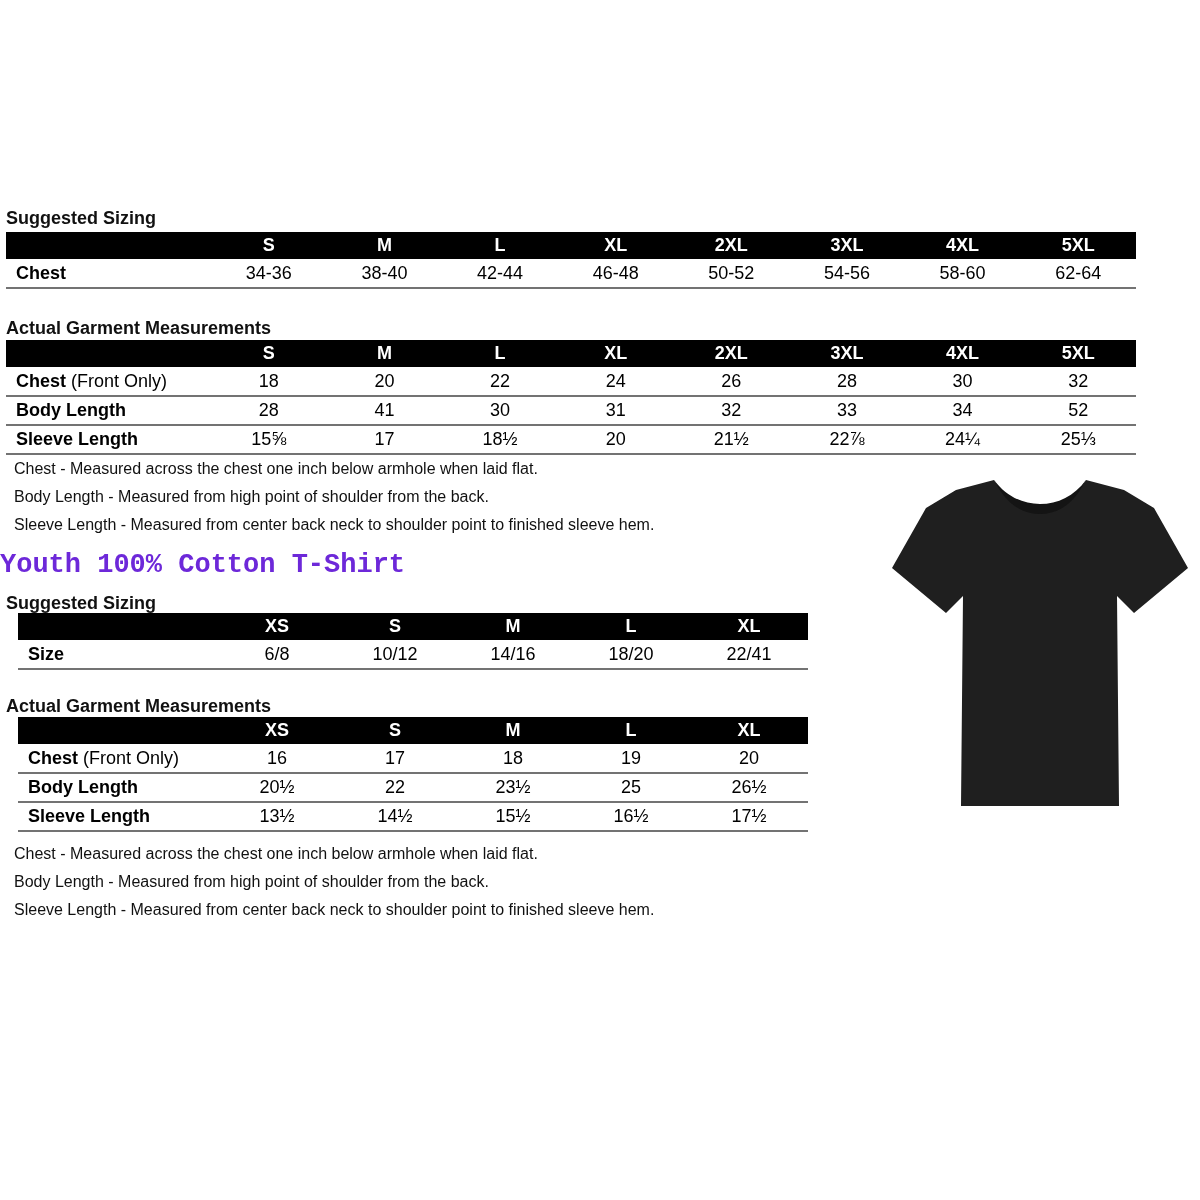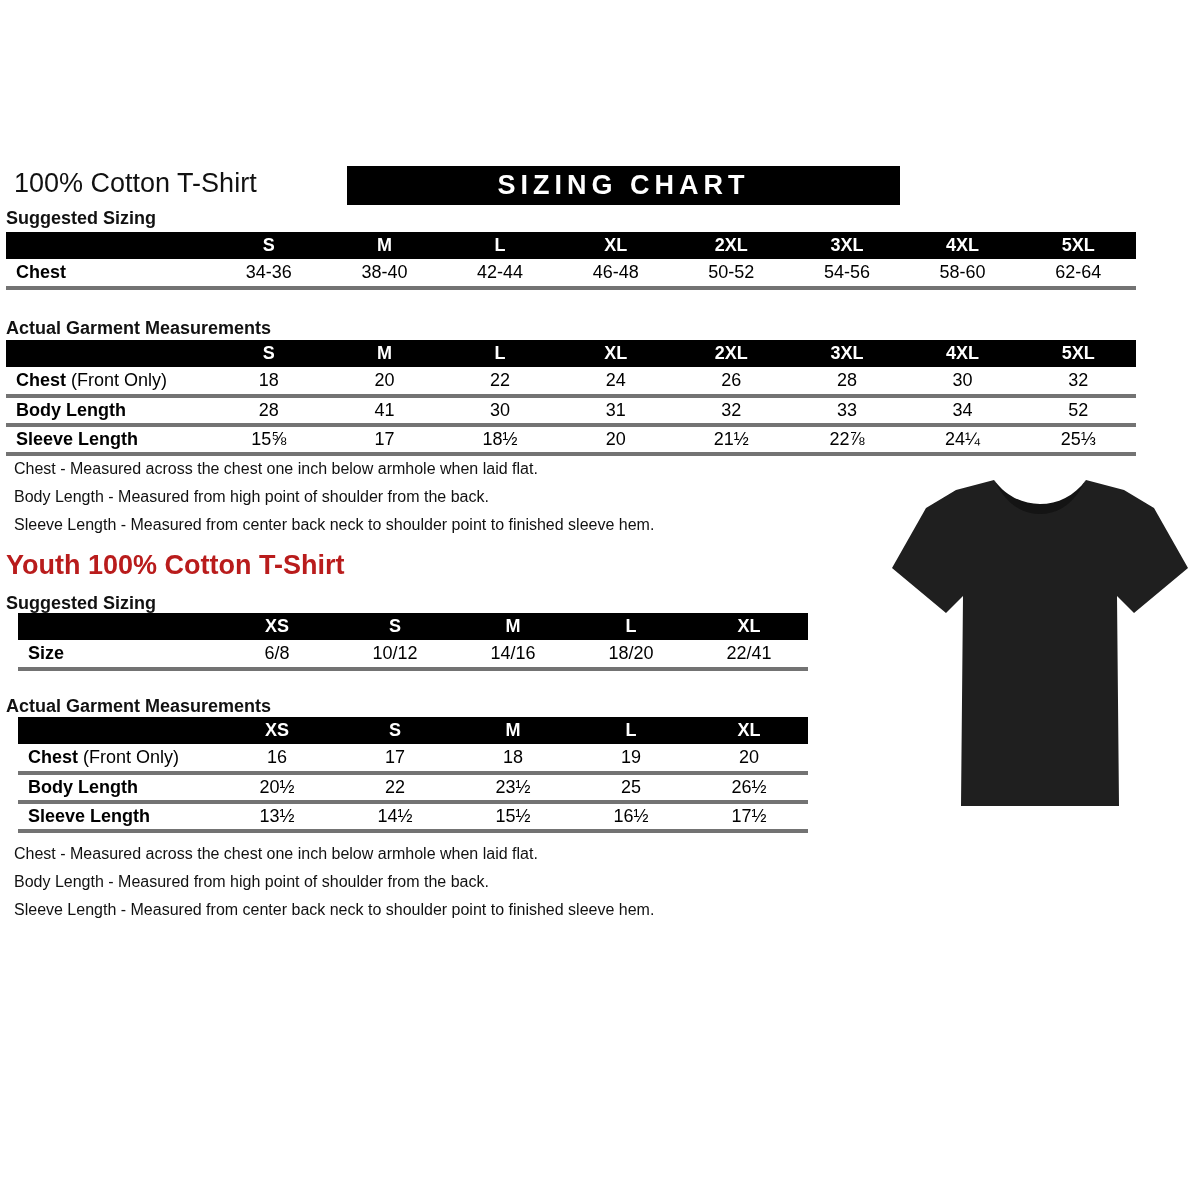--- a/index.html
+++ b/index.html
@@ -25,21 +25,21 @@
   .notes { position: absolute; left: 14px; font-size: 16px; color: #111; }
   .notes div { margin-bottom: 10px; }
 
   table { border-collapse: collapse; table-layout: fixed; position: absolute; background: #fff; }
   thead th {
     background: #000; color: #fff; font-weight: bold; font-size: 18px;
     height: 27px; text-align: center; padding: 0;
   }
   tbody th, tbody td {
     font-size: 18px; font-weight: 400; height: 29px; text-align: center;
-    border-bottom: 4px solid #737373; padding: 0;
+    border-bottom: 2px solid #737373; padding: 0;
   }
   tbody th.row-label { text-align: left; padding-left: 10px; }
   .lbl-bold { font-weight: bold; }
   .lbl-note { font-weight: 400; }
 
   table.adult { left: 6px; width: 1130px; }
   table.adult th:first-child, table.adult td:first-child { width: 205px; }
   table.youth { left: 18px; width: 790px; }
   table.youth th:first-child, table.youth td:first-child { width: 200px; }
 
@@ -50,36 +50,32 @@
 
   #adult-suggested-label { top: 208px; }
   #adult-actual-label { top: 318px; }
   #youth-suggested-label { top: 593px; }
   #youth-actual-label { top: 696px; }
 
   #adult-notes { top: 460px; }
   #youth-notes { top: 845px; }
 
   .youth-title {
-    position: absolute; left: 6px; top: 550px;
-    font-size: 27px; font-weight: bold; color: #b91c1c;
+    position: absolute; left: 0; top: 550px;
+    font-size: 27px; font-weight: bold; color: #6d28d9; font-family: Liberation Mono, monospace;
   }
 
   .tshirt-wrap { position: absolute; left: 888px; top: 470px; width: 304px; height: 352px; }
 </style>
 </head>
 <body>
 
 <div class="page">
 
-  <div class="adult-title">100% Cotton T-Shirt</div>
-
-  <div class="banner">
-    <span>SIZING CHART</span>
-  </div>
+
 
   <div class="section-label" id="adult-suggested-label">Suggested Sizing</div>
 
   <table class="adult" id="adult-suggested-table">
       <thead>
         <tr>
           <th></th>
           <th>S</th>
           <th>M</th>
           <th>L</th>

